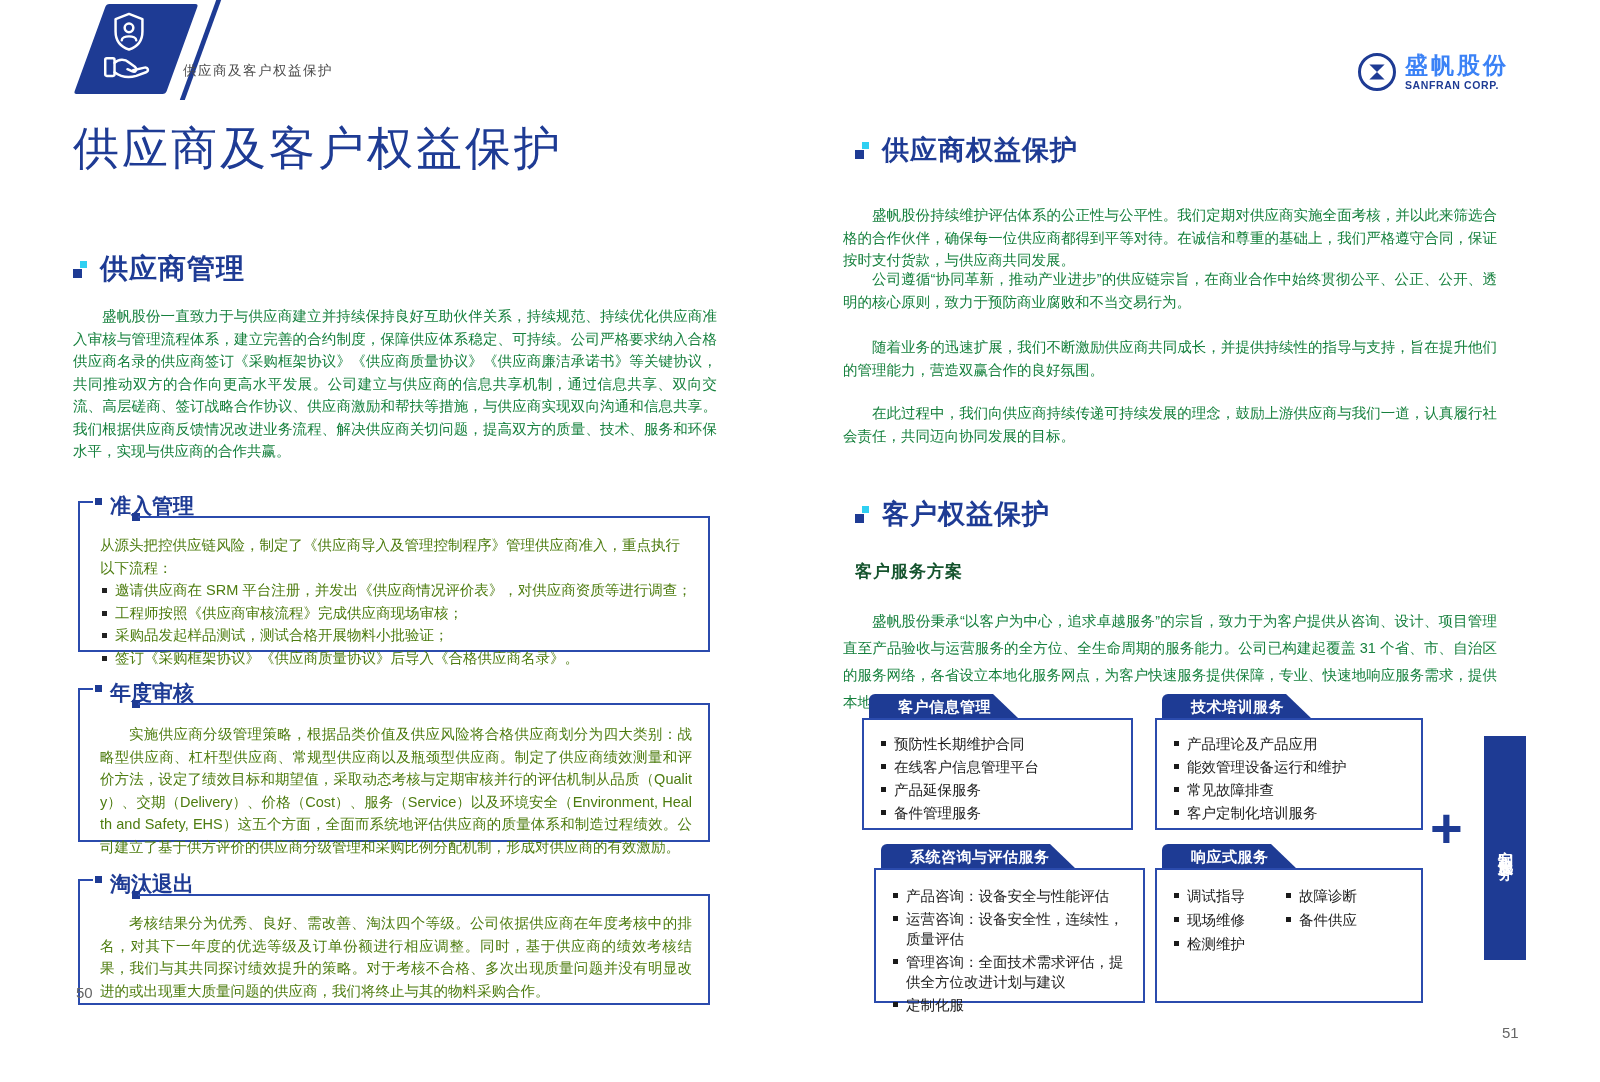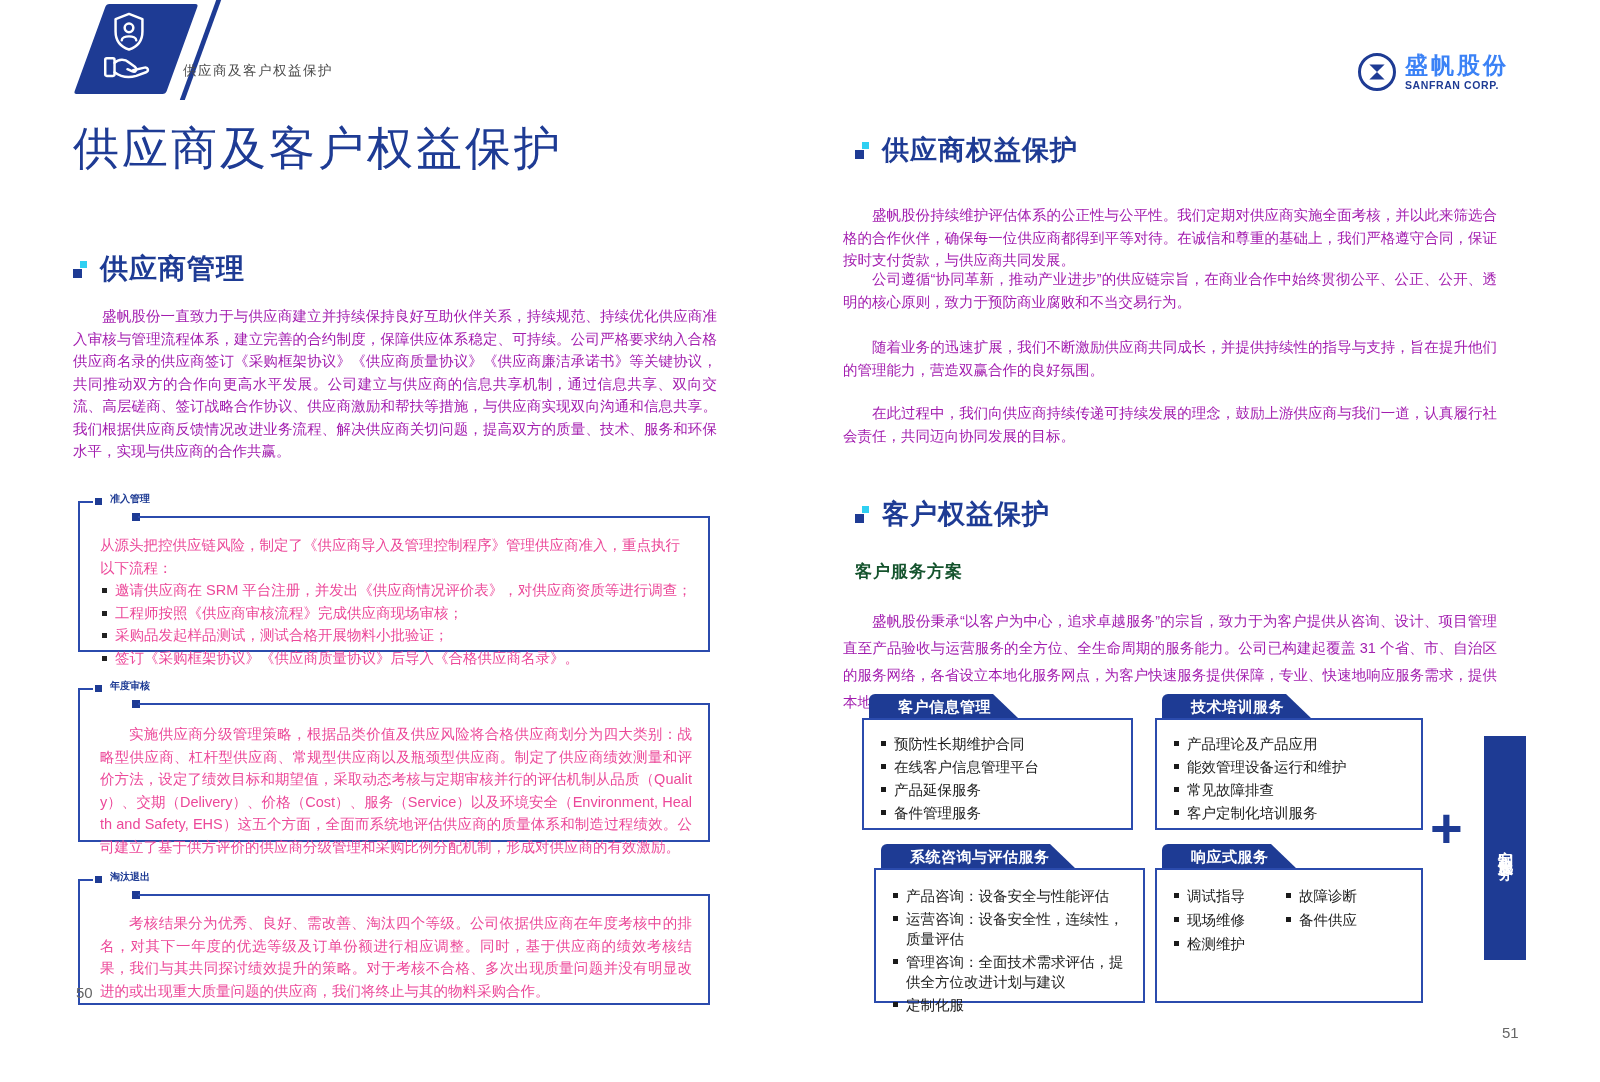--- a/index.html
+++ b/index.html
@@ -14,33 +14,33 @@
   .hdr-label{position:absolute;left:183px;top:62px;font-size:13.5px;color:#4a4a4a;letter-spacing:1.5px;}
   .page-title{position:absolute;left:73px;top:118px;font-size:46px;font-weight:500;color:#1e3b94;letter-spacing:3px;}
   
   .sec-head{position:absolute;display:flex;align-items:center;gap:11px;}
   .bullet2{position:relative;width:16px;height:17px;flex:0 0 auto;}
   .bullet2 .b-cyan{position:absolute;left:7px;top:0;width:7px;height:7px;background:#2fd0f2;}
   .bullet2 .b-navy{position:absolute;left:0;top:8px;width:9px;height:9px;background:#1e3b94;}
   .sec-head .sec-title{font-size:28px;font-weight:bold;color:#1e3b94;letter-spacing:1px;}
   .sec-head.small .sec-title{font-size:27px;}
   
-  .para{position:absolute;font-size:14.5px;line-height:22.5px;color:#a21caf;text-align:justify;
+  .para{position:absolute;font-size:14.5px;line-height:22.5px;color:#15803d;text-align:justify;
         text-indent:2em;word-break:break-all;}
   
   .nbox{position:absolute;left:78px;width:632px;}
   .nbox .nb-left{position:absolute;left:0;top:7px;bottom:0;width:2px;background:#2b4bad;}
   .nbox .nb-stub{position:absolute;left:0;top:7px;width:15px;height:2px;background:#2b4bad;}
   .nbox .nb-dot1{position:absolute;left:17px;top:4px;width:7px;height:7px;background:#1e3b94;}
-  .nbox .nb-title{position:absolute;left:32px;top:-2px;font-size:10px;font-weight:bold;color:#1e3b94;}
+  .nbox .nb-title{position:absolute;left:32px;top:-2px;font-size:21px;font-weight:bold;color:#1e3b94;}
   .nbox .nb-dot2{position:absolute;left:54px;top:19px;width:8px;height:8px;background:#1e3b94;}
   .nbox .nb-underline{position:absolute;left:60px;right:0;top:22px;height:2px;background:#2b4bad;}
   .nbox .nb-right{position:absolute;right:0;top:22px;bottom:0;width:2px;background:#2b4bad;}
   .nbox .nb-bottom{position:absolute;left:0;right:0;bottom:0;height:2px;background:#2b4bad;}
-  .nbox .nb-content{position:absolute;left:22px;right:18px;font-size:14.5px;line-height:22.5px;color:#ec4899;}
+  .nbox .nb-content{position:absolute;left:22px;right:18px;font-size:14.5px;line-height:22.5px;color:#4d7c0f;}
   .nbox .nb-content.paragraph{text-align:justify;text-indent:2em;word-break:break-all;}
   .nb-list{list-style:none;margin:0;padding:0;}
   .nb-list li{display:flex;margin-bottom:0;}
   .sq{flex:0 0 auto;width:5px;height:5px;background:#222;margin:9px 8px 0 2px;}
   
   .logo{position:absolute;left:1358px;top:53px;display:flex;align-items:center;gap:9px;}
   .logo-circle{width:38px;height:38px;border:3.5px solid #1e3b94;border-radius:50%;
                display:flex;align-items:center;justify-content:center;box-sizing:border-box;}
   .logo-text{display:flex;flex-direction:column;}
   .logo-cn{font-size:23px;font-weight:bold;color:#3b82f6;letter-spacing:3px;line-height:24px;}

